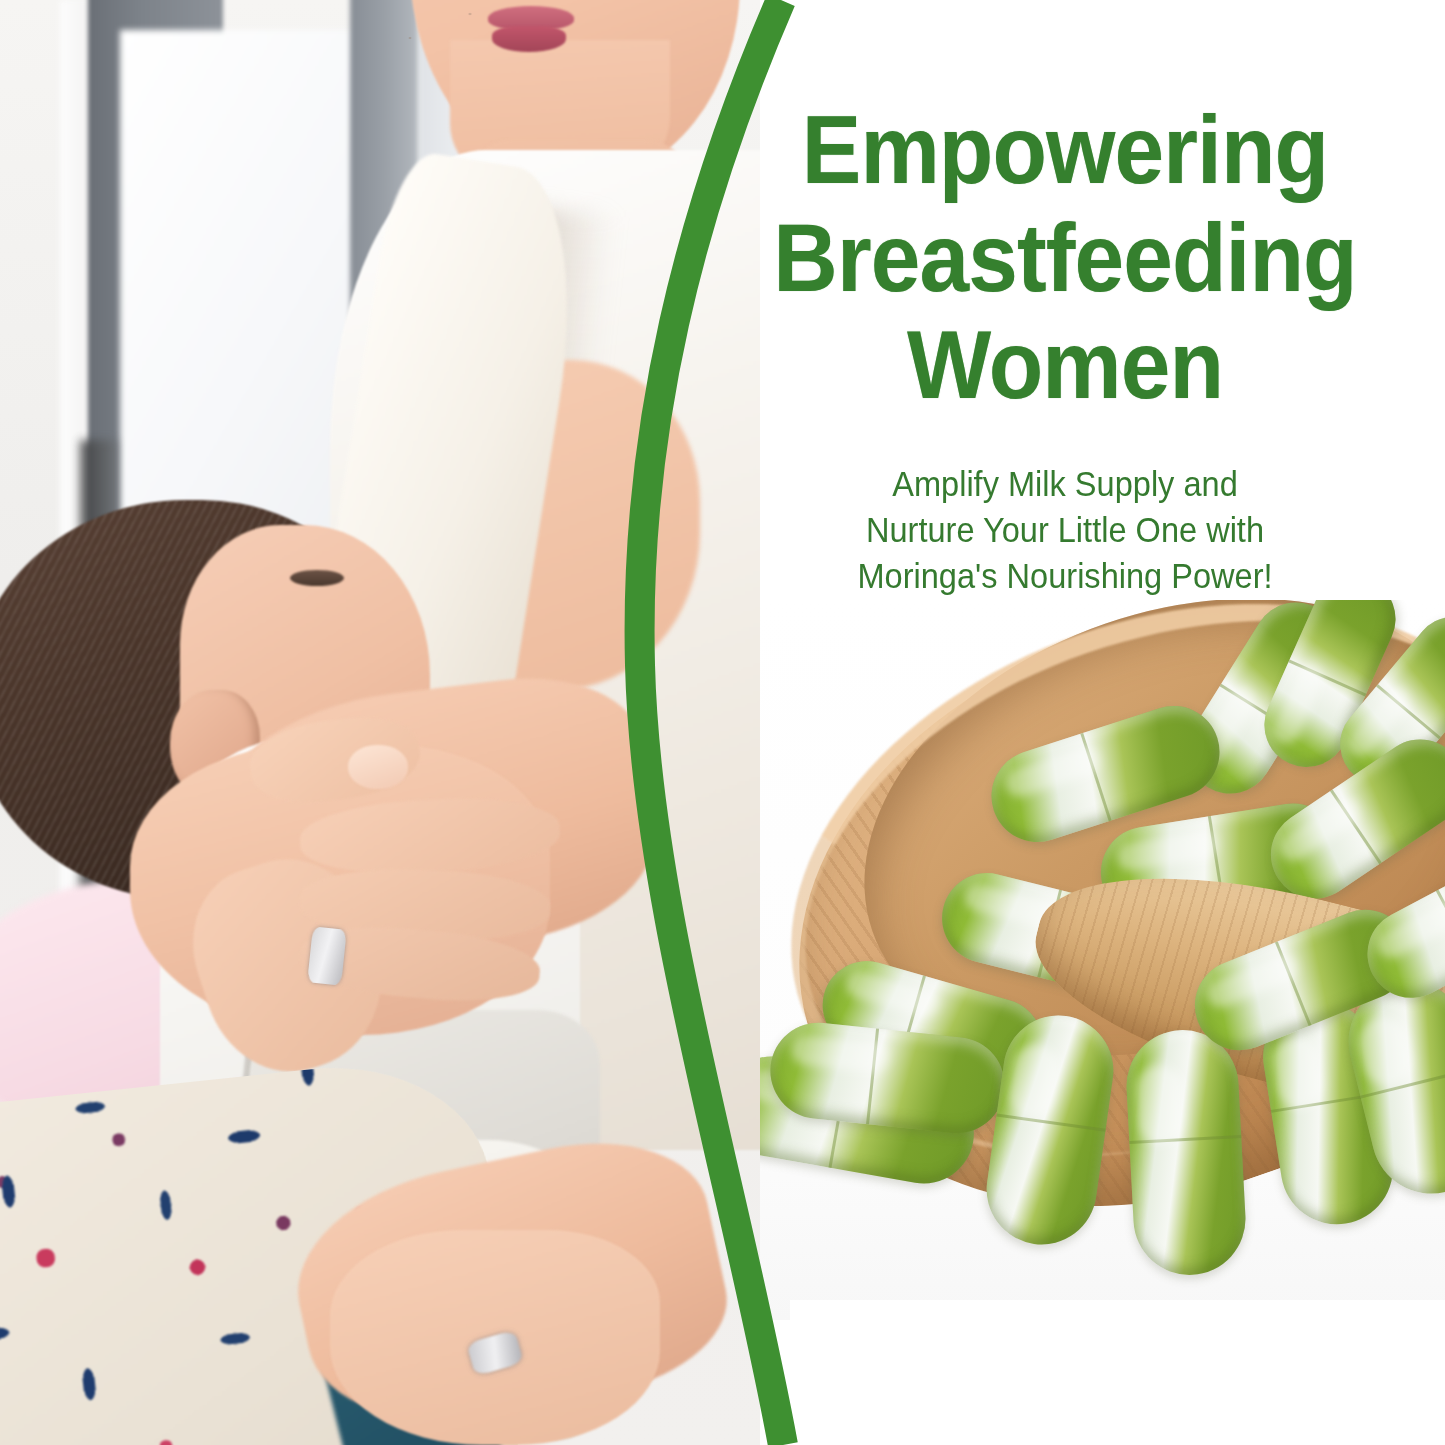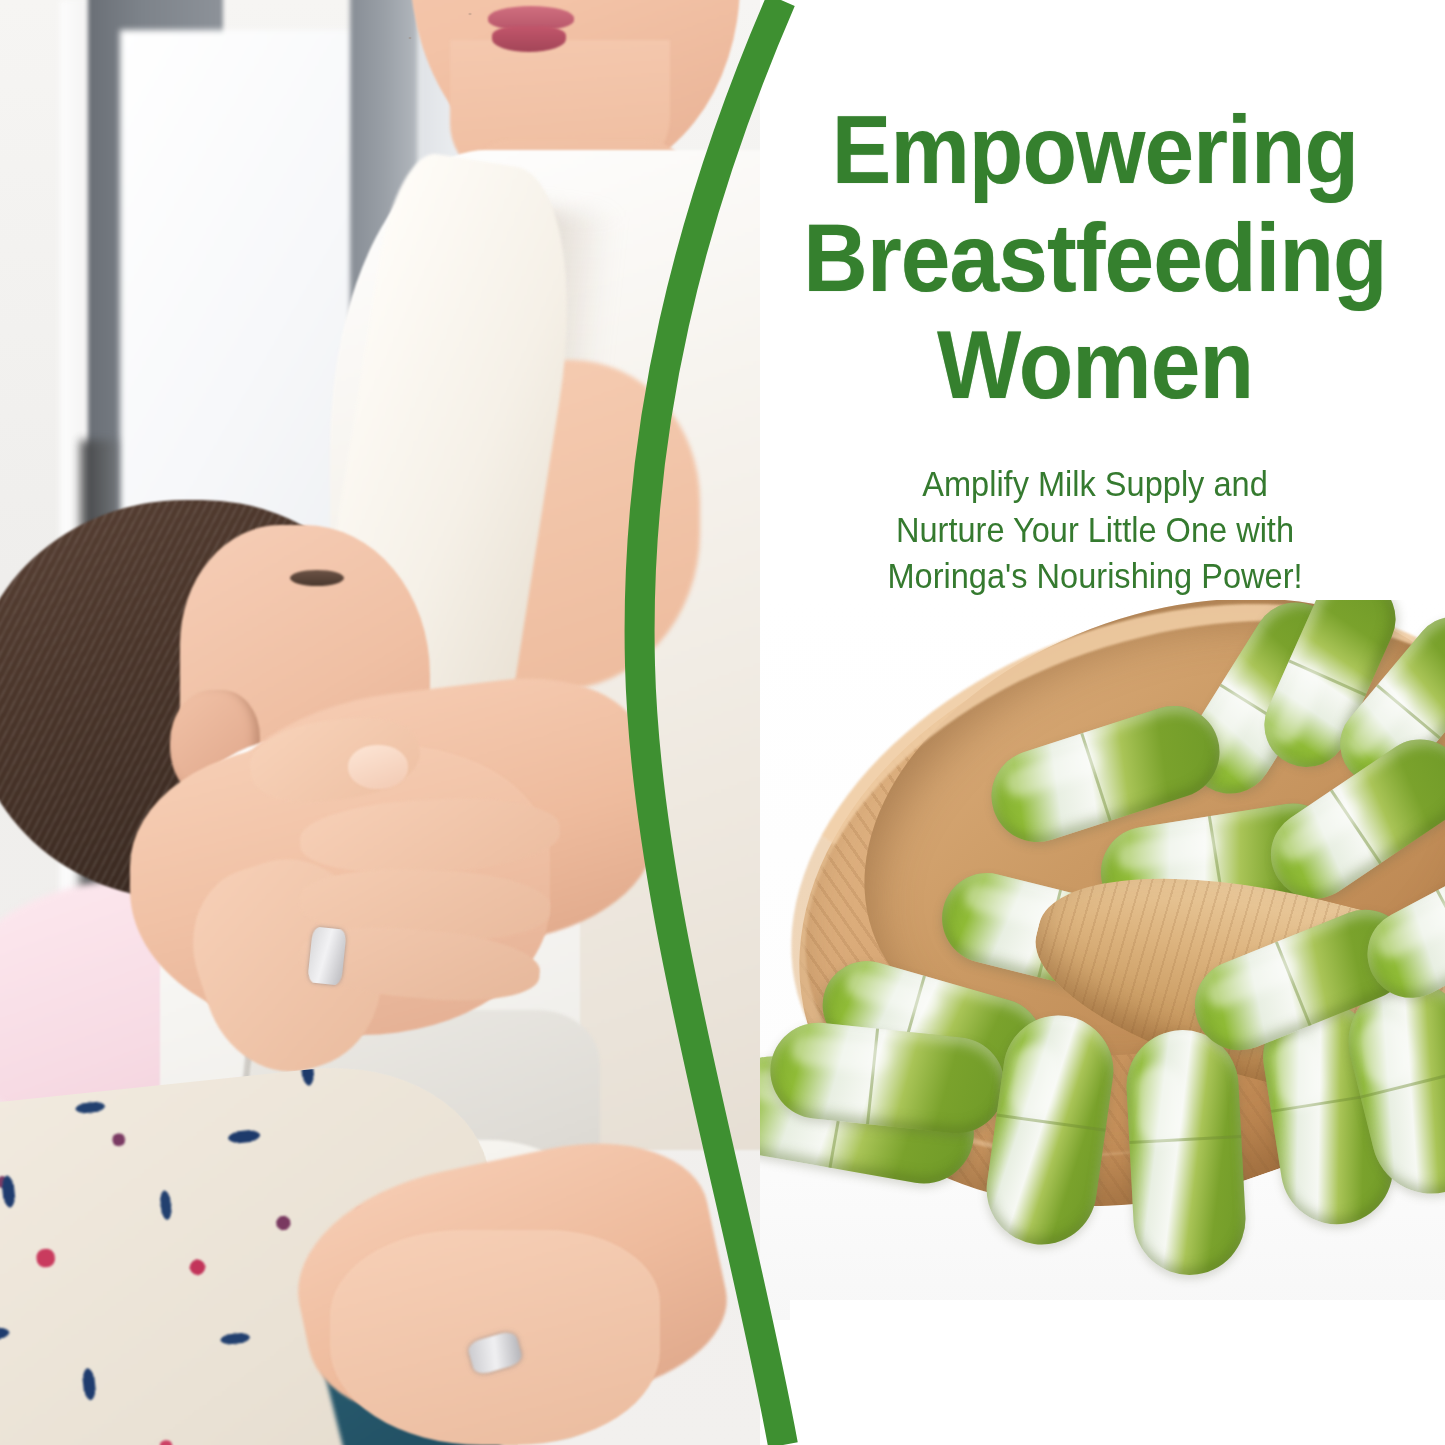--- a/index.html
+++ b/index.html
@@ -301,21 +301,21 @@
   }
 
   
   .divider{
     position:absolute;left:0;top:0;width:1445px;height:1445px;
     pointer-events:none;
   }
 
   
   .text-block{
-    position:absolute;left:765px;top:96px;width:660px;
+    position:absolute;left:735px;top:96px;width:660px;
     text-align:center;
   }
   .headline{
     margin:0;
     font-family:"Liberation Sans",sans-serif;
     font-weight:700;
     font-size:96px;
     line-height:1.12;
     letter-spacing:-1px;
     color:#35802e;

